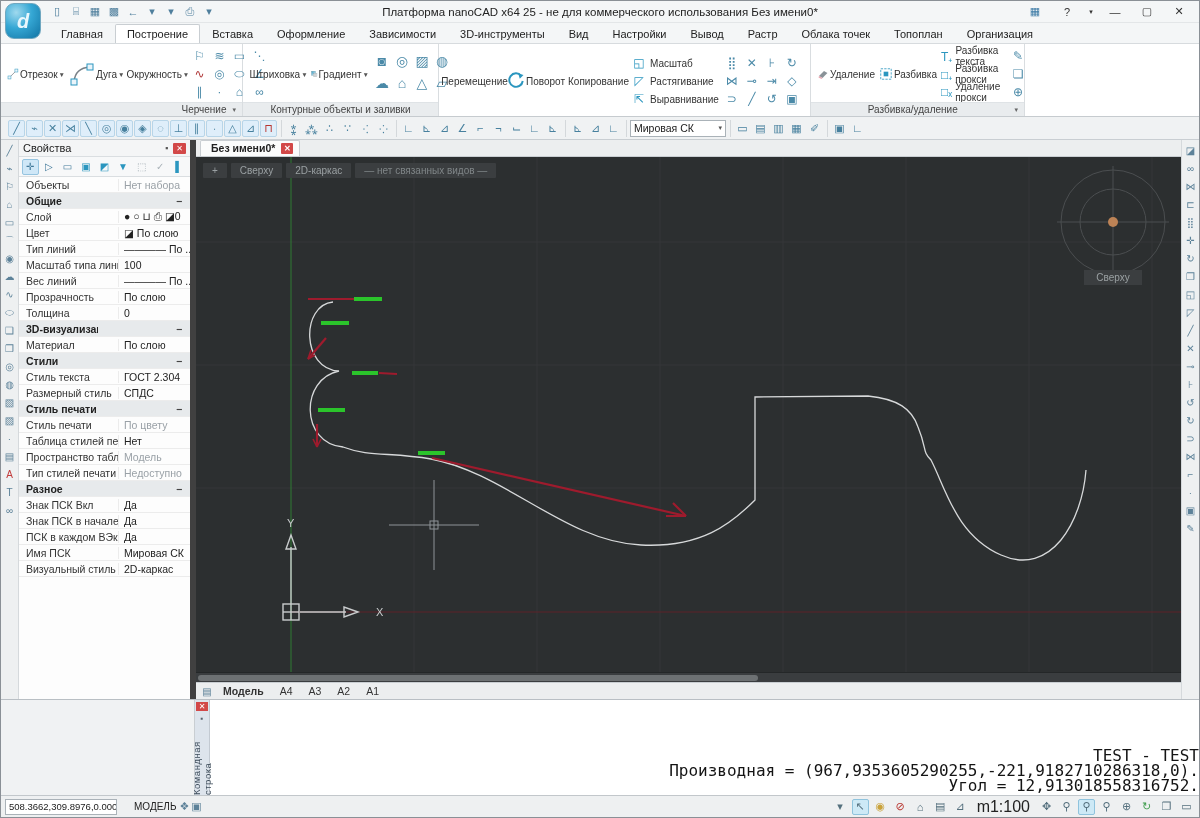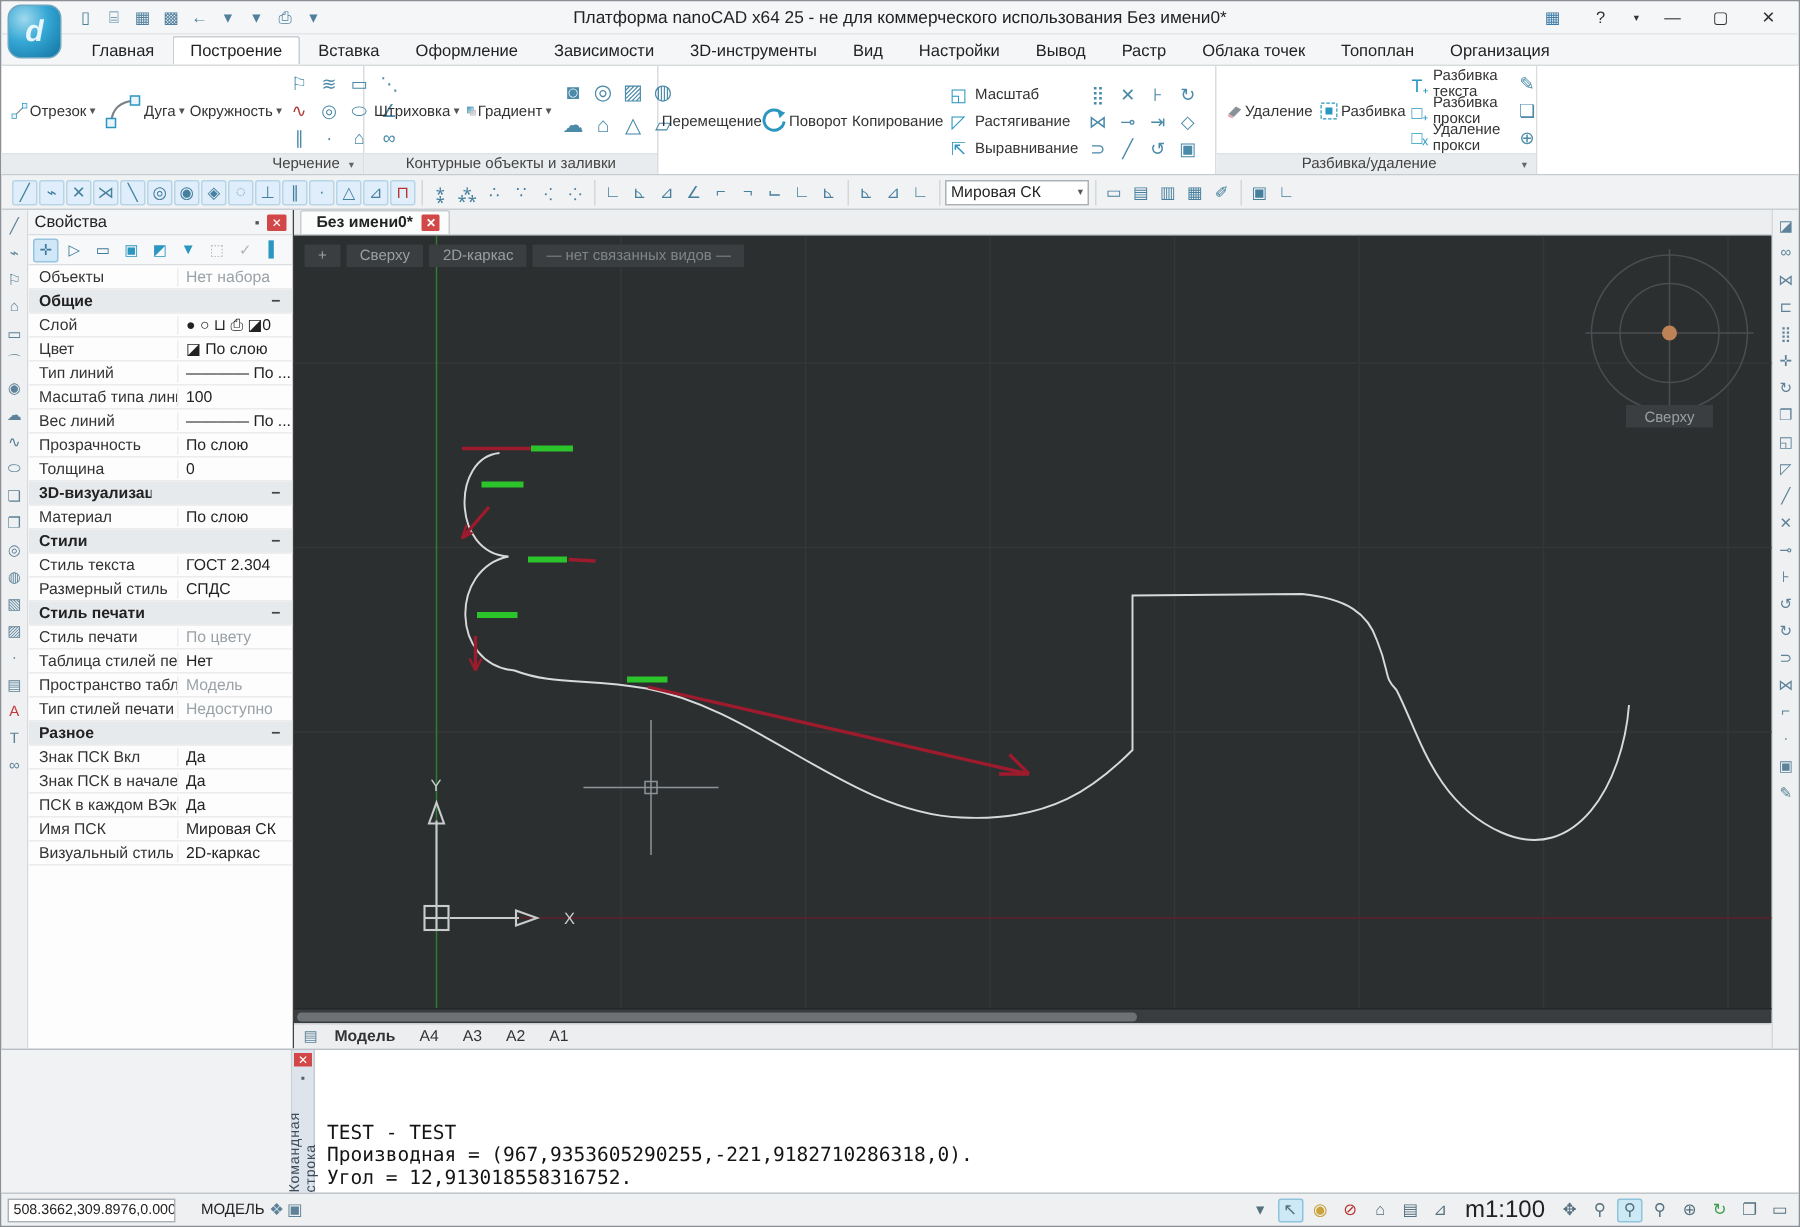--- a/index.html
+++ b/index.html
@@ -46,21 +46,21 @@
   .ticon.box { background:#dfeefa; border:1px solid #b8d5e8; }
   .ucssel { width:96px; height:17px; background:#fff; border:1px solid #aab2b8; display:flex; align-items:center; font-size:10.5px; padding:0 3px; color:#222; }
   .ucssel .caret { margin-left:auto; font-size:7px; color:#555; }
 
   
   .main { flex:1; display:flex; min-height:0; }
   .lstrip { width:18px; background:#eef0f1; border-right:1px solid #d5d9dc; display:flex; flex-direction:column; align-items:center; padding-top:3px; gap:3px; }
   .vicon { width:15px; height:15px; display:flex; align-items:center; justify-content:center; font-size:10px; color:#5d8299; }
 
   
-  .props { width:177px; background:#f4f5f6; border-right:1px solid #404040; display:flex; flex-direction:column; }
+  .props { width:177px; background:#f4f5f6; border-right:6px solid #404040; display:flex; flex-direction:column; }
   .props-head { height:17px; display:flex; align-items:center; padding:0 4px; font-size:11px; color:#222; background:#f4f5f6; border-bottom:1px solid #dadee1; }
   .props-head .ph-ico { margin-left:auto; font-size:9px; color:#555; width:13px; text-align:center; }
   .props-head .ph-close { width:13px; height:11px; background:#d24848; color:#fff; font-size:8px; display:flex; align-items:center; justify-content:center; border-radius:1px; }
   .props-tools { height:20px; display:flex; align-items:center; gap:2px; padding:0 3px; border-bottom:1px solid #dadee1; background:#f7f8f9; }
   .ptool { width:17px; height:16px; display:flex; align-items:center; justify-content:center; font-size:10px; color:#41799a; border-radius:2px; }
   .ptool.on { background:#cfe7f7; border:1px solid #96c4e0; }
   .ptool.dim { color:#aab3b9; }
   .prows { flex:1; overflow:hidden; background:#fdfdfd; }
   .prow { height:16px; display:flex; align-items:center; border-bottom:1px solid #ececec; font-size:10.5px; }
   .prow .pl { width:100px; padding-left:7px; color:#333; white-space:nowrap; overflow:hidden; border-right:1px solid #ececec; }
@@ -88,21 +88,21 @@
 
   .rstrip { width:18px; background:#eef0f1; border-left:1px solid #d5d9dc; display:flex; flex-direction:column; align-items:center; padding-top:3px; gap:3px; }
 
   
   .cmdline { height:96px; display:flex; border-top:1px solid #b9bfc4; background:#fff; }
   .cmd-left-fill { width:195px; background:#f0f2f3; border-right:1px solid #c9ced2; }
   .cmddock { width:15px; background:#dde4ec; border-right:1px solid #c3cad2; display:flex; flex-direction:column; align-items:center; padding-top:2px; gap:3px; }
   .cmddock .dockx { width:12px; height:11px; background:#d24848; color:#fff; font-size:8px; display:flex; align-items:center; justify-content:center; }
   .cmddock .dockpin { font-size:8px; color:#55606b; }
   .vtext { writing-mode:vertical-rl; transform:rotate(180deg); font-size:9.5px; color:#3c4b59; letter-spacing:0.5px; }
-  .cmdbody { flex:1; display:flex; flex-direction:column; font-family:"DejaVu Sans Mono",monospace; font-size:13px; color:#141414; }
+  .cmdbody { flex:1; display:flex; flex-direction:column; font-family:"DejaVu Sans Mono",monospace; font-size:16px; color:#141414;text-align:right; }
   .cmdhist { flex:1; padding:3px 0 0 8px; line-height:15px; white-space:pre; }
 
   
   .statusbar { height:22px; background:#eef0f1; border-top:1px solid #c2c7cb; display:flex; align-items:center; padding:0 4px; gap:3px; font-size:10px; }
   .coords { width:112px; height:16px; background:#fff; border:1px solid #aab2b8; display:flex; align-items:center; padding:0 3px; font-size:9.5px; color:#222; white-space:nowrap; overflow:hidden; }
   .toggle { height:16px; display:flex; align-items:center; padding:0 6px; border:1px solid #b6bcc1; background:#e8eaec; color:#222; border-radius:2px; white-space:nowrap; }
   .toggle.on { background:#cde9f6; border-color:#8fc3dd; }
   .smodel { margin-left:14px; display:flex; align-items:center; gap:3px; color:#222; }
   .sico2 { color:#5d8299; font-size:11px; }
   .sright { margin-left:auto; display:flex; align-items:center; gap:4px; }

